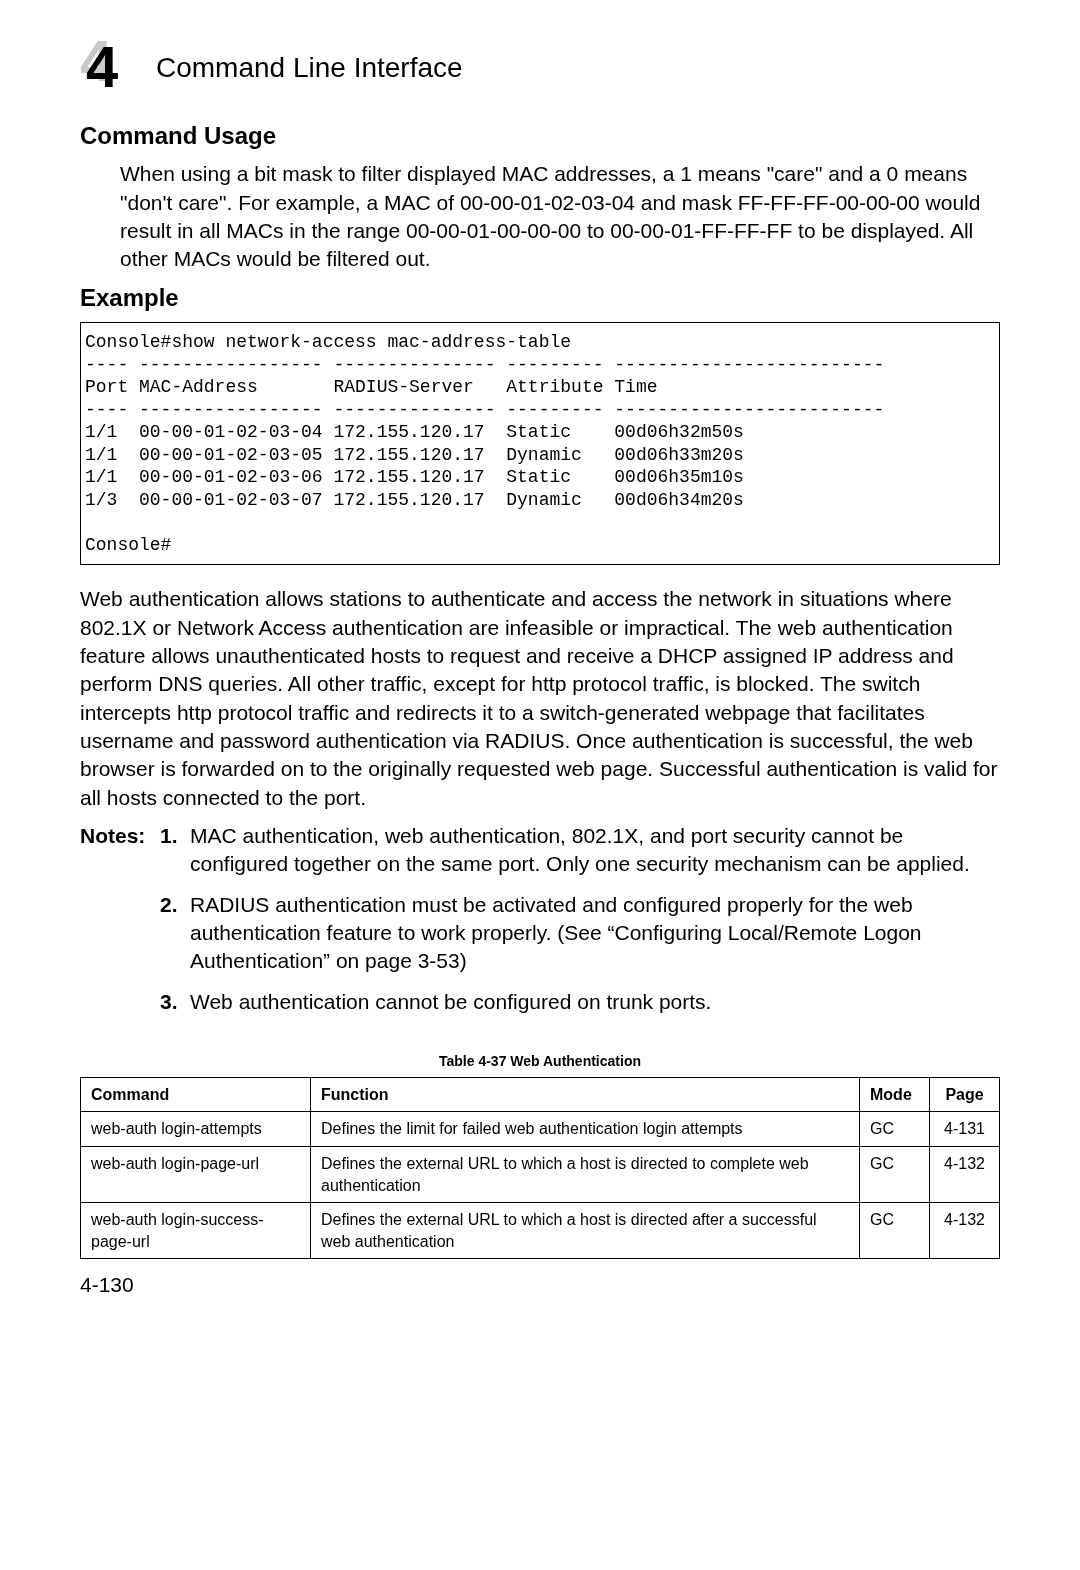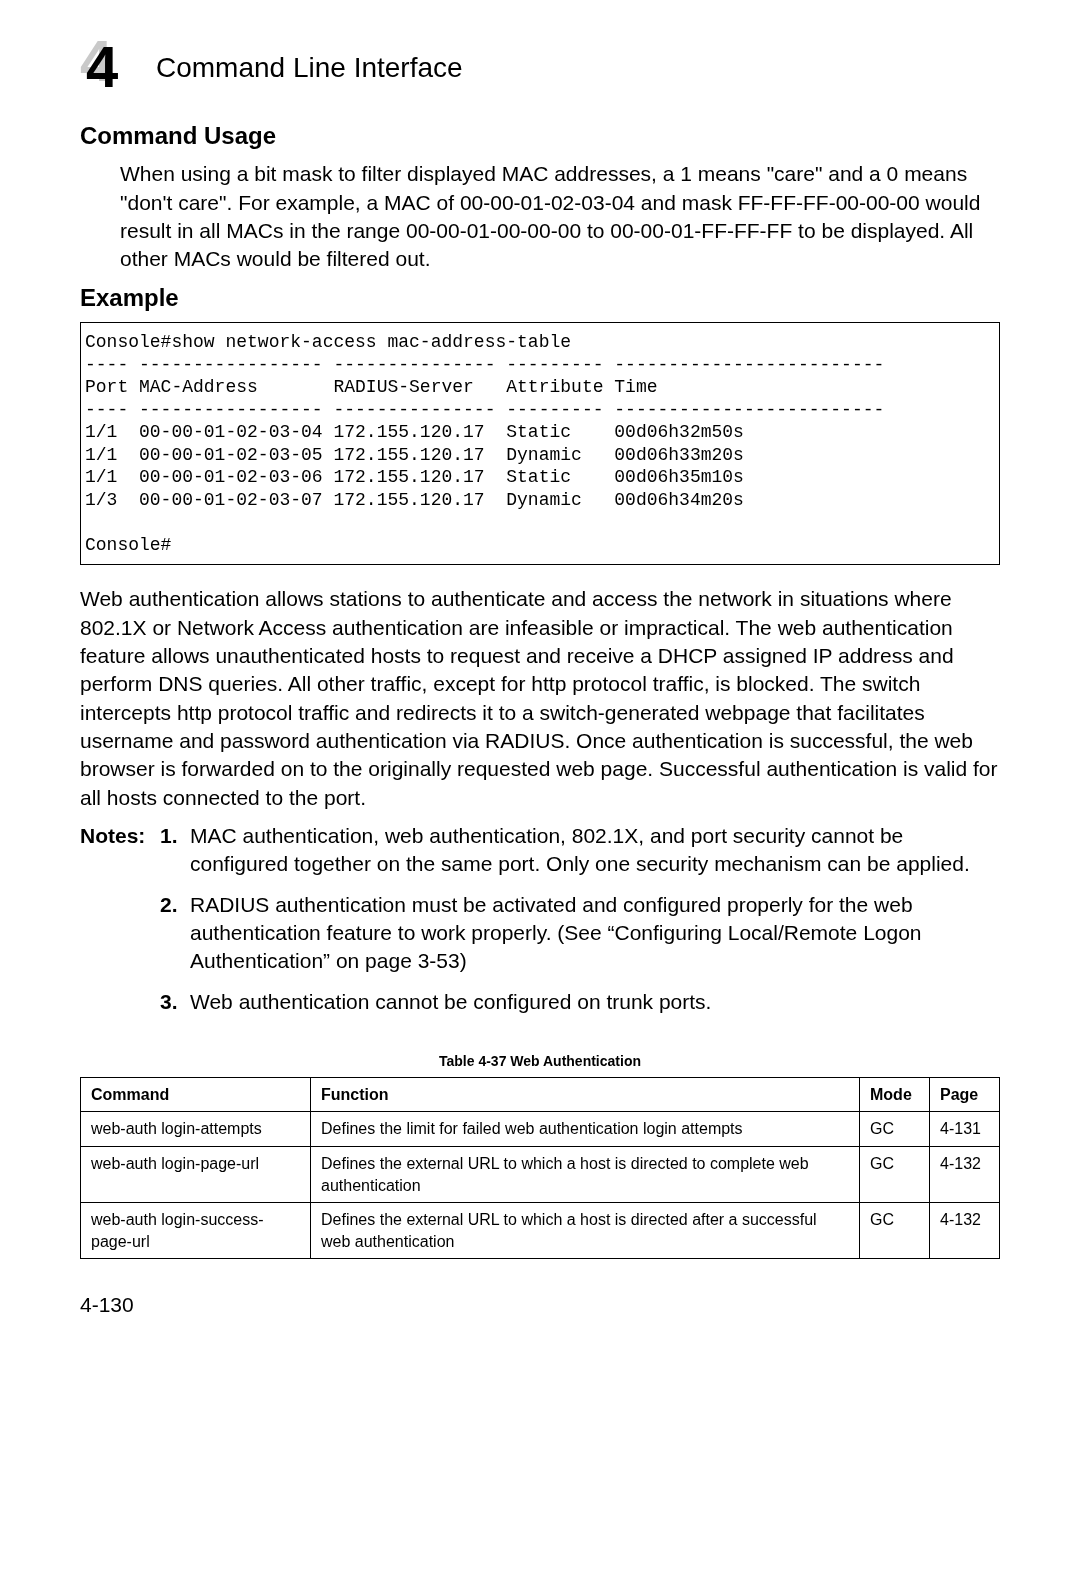--- a/index.html
+++ b/index.html
@@ -23,22 +23,22 @@
     ol.notes-list > li { counter-increment: n; position: relative; padding-left: 30px; margin-bottom: 12px; }
     ol.notes-list > li::before { content: counter(n) "."; font-weight: bold; position: absolute; left: 0; top: 0; }
     .tbl-caption { text-align: center; font-weight: bold; font-size: 14px; margin: 24px 0 6px 0; }
     table.cmd-tbl { width: 100%; border-collapse: collapse; table-layout: fixed; }
     table.cmd-tbl th, table.cmd-tbl td { border: 1.5px solid #000; padding: 6px 10px; vertical-align: top; text-align: left; font-size: 16px; }
     table.cmd-tbl th { font-weight: bold; }
     .col-cmd { width: 230px; }
     .col-fn { width: auto; }
     .col-mode { width: 70px; }
     .col-pg { width: 70px; text-align: right; }
-    table.cmd-tbl td.col-pg, table.cmd-tbl th.col-pg { text-align: left; }
-    .footer-pg { margin-top: 32px; font-size: 21px; }
+    table.cmd-tbl td.col-pg, table.cmd-tbl th.col-pg { text-align: center; }
+    .footer-pg { margin-top: 12px; font-size: 21px; }
   </style>
 </head>
 <body>
 
 <div class="page">
 
   <div class="hdr">
     <div class="num-box">
       <span class="num-4-sh">4</span>
       <span class="num-4-main">4</span>

